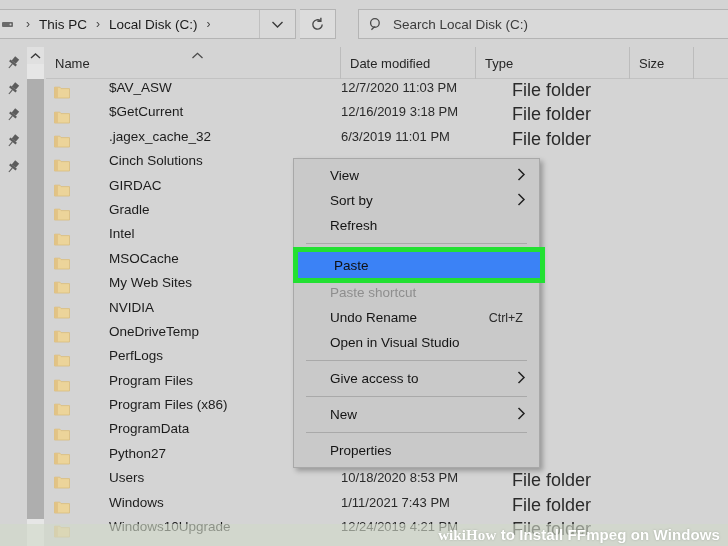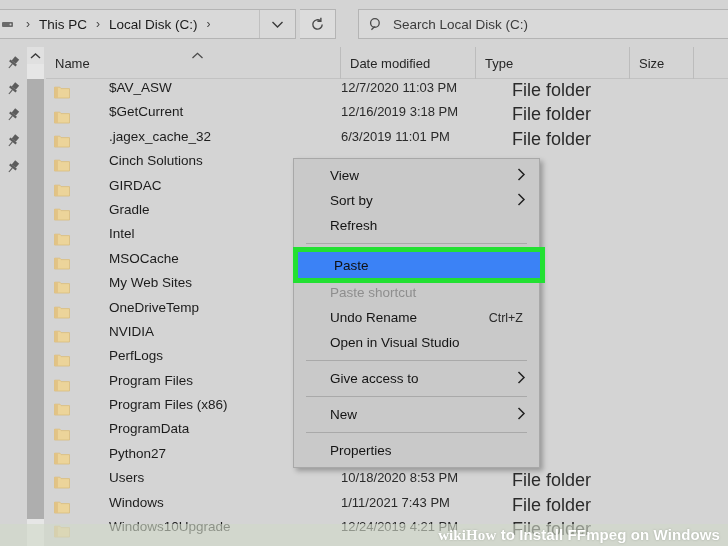--- a/index.html
+++ b/index.html
@@ -400,30 +400,30 @@
         </div>
         <span class="fname">My Web Sites</span>
       </div>
       <div class="filerow">
         <div class="ficon">
           <svg class="folder-glyph" width="16" height="14" viewBox="0 0 16 14">
             <path d="M0.5 2.2 L0.5 13 L15.5 13 L15.5 3.6 L7.1 3.6 L5.9 2.2 Z" fill="#ecd49a" stroke="#d9bd7c" stroke-width="0.8"></path>
             <rect x="0.5" y="2.2" width="3.4" height="10.8" fill="#e2c385"></rect>
           </svg>
         </div>
+        <span class="fname">NVIDIA</span>
+      </div>
+      <div class="filerow">
+        <div class="ficon">
+          <svg class="folder-glyph" width="16" height="14" viewBox="0 0 16 14">
+            <path d="M0.5 2.2 L0.5 13 L15.5 13 L15.5 3.6 L7.1 3.6 L5.9 2.2 Z" fill="#ecd49a" stroke="#d9bd7c" stroke-width="0.8"></path>
+            <rect x="0.5" y="2.2" width="3.4" height="10.8" fill="#e2c385"></rect>
+          </svg>
+        </div>
         <span class="fname">OneDriveTemp</span>
-      </div>
-      <div class="filerow">
-        <div class="ficon">
-          <svg class="folder-glyph" width="16" height="14" viewBox="0 0 16 14">
-            <path d="M0.5 2.2 L0.5 13 L15.5 13 L15.5 3.6 L7.1 3.6 L5.9 2.2 Z" fill="#ecd49a" stroke="#d9bd7c" stroke-width="0.8"></path>
-            <rect x="0.5" y="2.2" width="3.4" height="10.8" fill="#e2c385"></rect>
-          </svg>
-        </div>
-        <span class="fname">NVIDIA</span>
       </div>
       <div class="filerow">
         <div class="ficon">
           <svg class="folder-glyph" width="16" height="14" viewBox="0 0 16 14">
             <path d="M0.5 2.2 L0.5 13 L15.5 13 L15.5 3.6 L7.1 3.6 L5.9 2.2 Z" fill="#ecd49a" stroke="#d9bd7c" stroke-width="0.8"></path>
             <rect x="0.5" y="2.2" width="3.4" height="10.8" fill="#e2c385"></rect>
           </svg>
         </div>
         <span class="fname">PerfLogs</span>
       </div>

